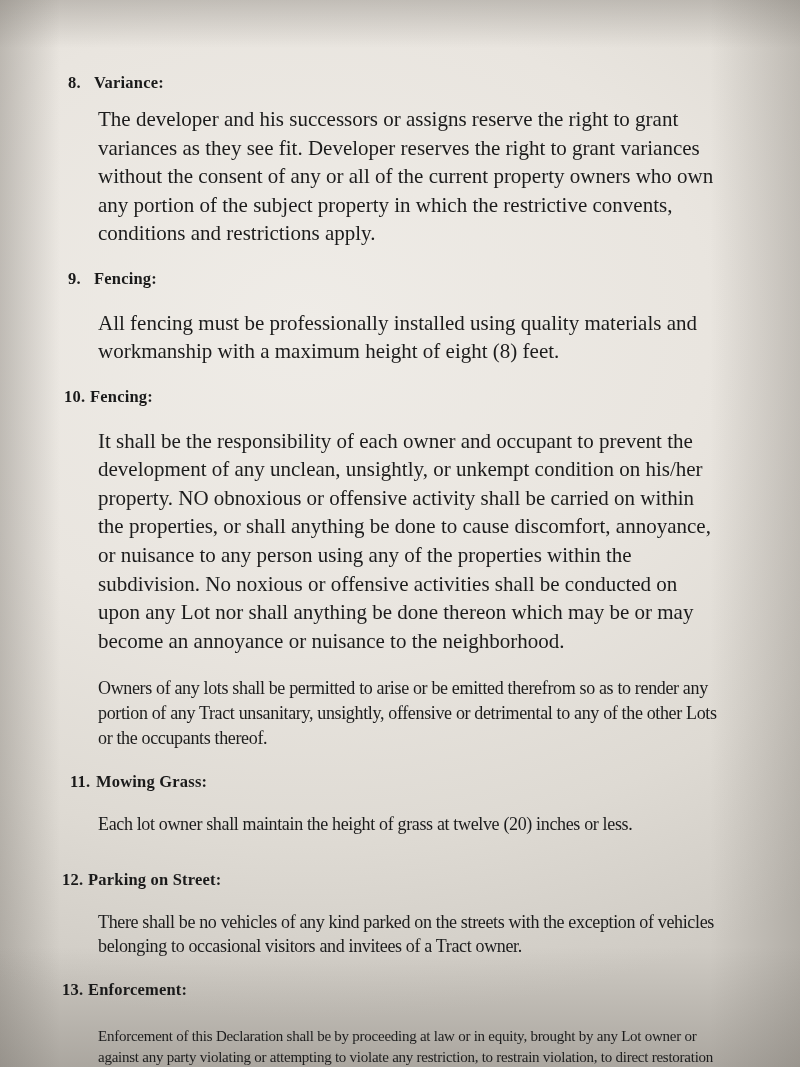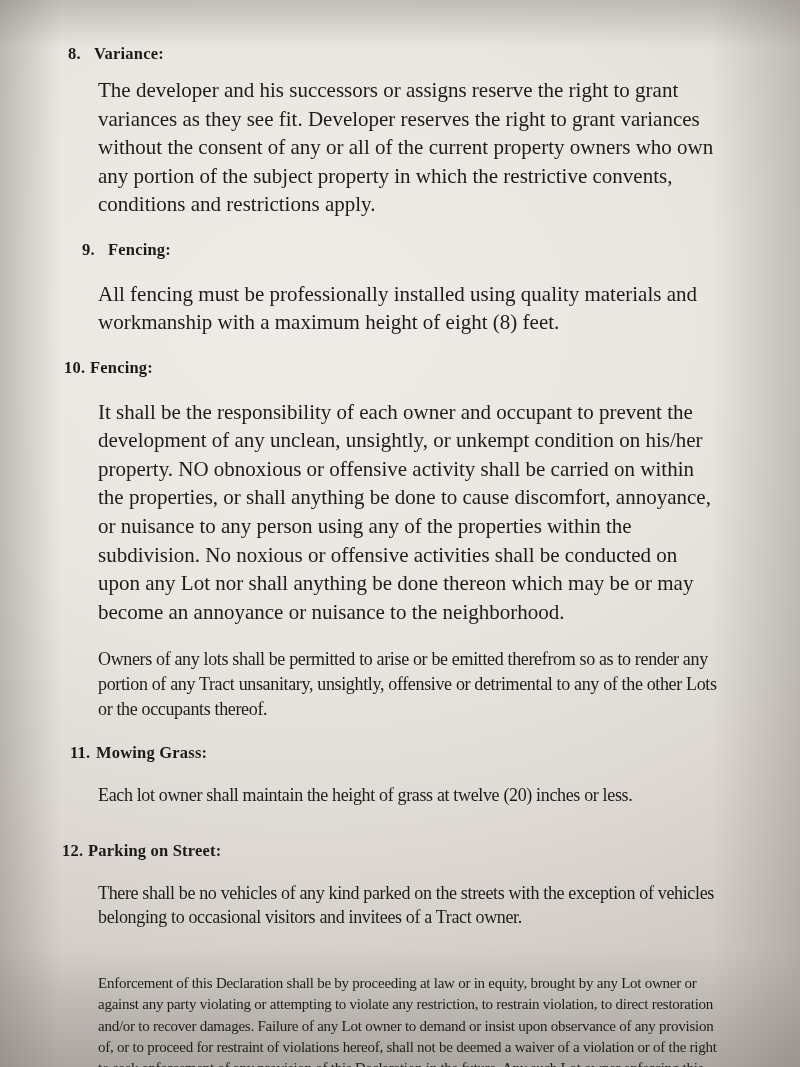--- a/index.html
+++ b/index.html
@@ -84,22 +84,22 @@
     letter-spacing: -0.35px;
   }
   .para.condensed2 {
     font-size: 15px;
     line-height: 1.42;
     letter-spacing: -0.25px;
   }
   .gap-sm { height: 8px; }
   .gap-md { height: 16px; }
   .gap-lg { height: 22px; }
-  .head-8 { margin-left: 6px; }
-  .head-9 { margin-left: 20px; }
+  .head-8 { margin-left: 6px; margin-top: 29px; }
+  .head-9 { margin-left: 6px; }
   .head-10 { margin-left: 2px; }
   .head-11 { margin-left: 8px; }
   .head-12 { margin-left: 0px; margin-top: 12px; }
   .head-13 { margin-left: 0px; }
   .blur-soft {
     filter: blur(0.15px);
   }
 </style>
 </head>
 <body>
@@ -159,18 +159,21 @@
       <div class="sec-head head-12">
         <span class="num">12.</span><span>Parking on Street:</span>
       </div>
       <div class="gap-md"></div>
       <p class="para condensed indent-1">There shall be no vehicles of any kind parked on the streets with the exception of vehicles belonging to occasional  visitors and invitees of a Tract owner.</p>
     </div>
 
     <div class="gap-sm"></div>
 
     <div class="sec">
+      <div class="sec-head head-13">
+        <span class="num">13.</span><span>Enforcement:</span>
+      </div>
       <div class="gap-lg"></div>
       <p class="para condensed2 indent-1">Enforcement of this Declaration shall be by proceeding at law or in equity, brought by any Lot owner or against any party violating or attempting to violate any restriction, to restrain violation, to direct restoration and/or to recover damages. Failure of any Lot owner to demand or insist upon observance of any provision of, or to proceed for restraint of violations hereof, shall not be deemed a waiver of a violation or of the right to seek enforcement of any provision of this Declaration in the future. Any such Lot owner enforcing this Declaration shall be entitled to recover all costs and expenses incurred in connection with such action, including, without limitation, court costs, costs and reasonable attorney's fees. In addition, any damages, including, without limitation, court costs, costs, and reasonable attorney's fees, against any Lot owner shall</p>
     </div>
 
   </div>
 </div>
 
 </body></html>

